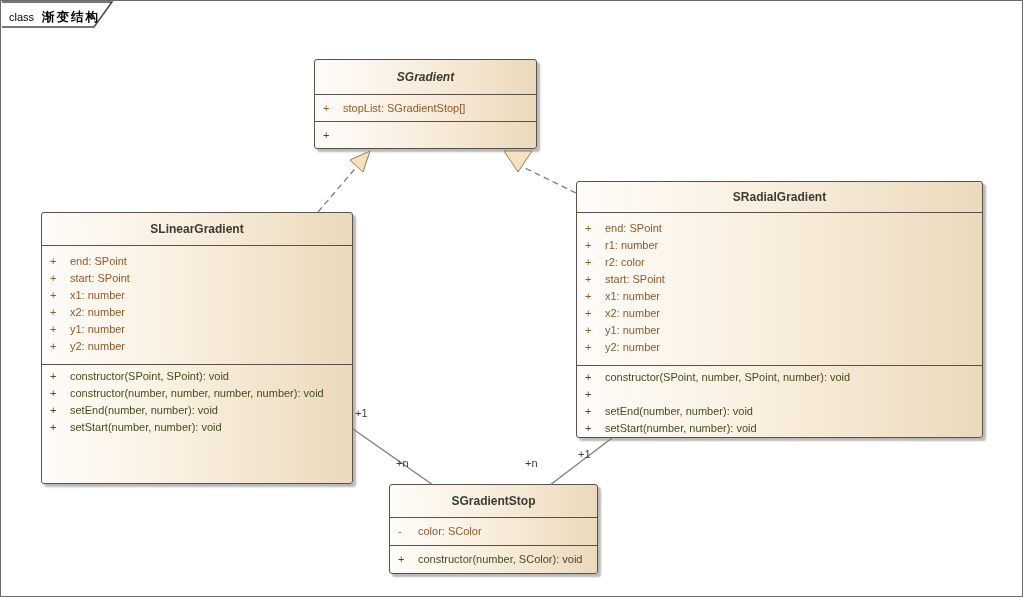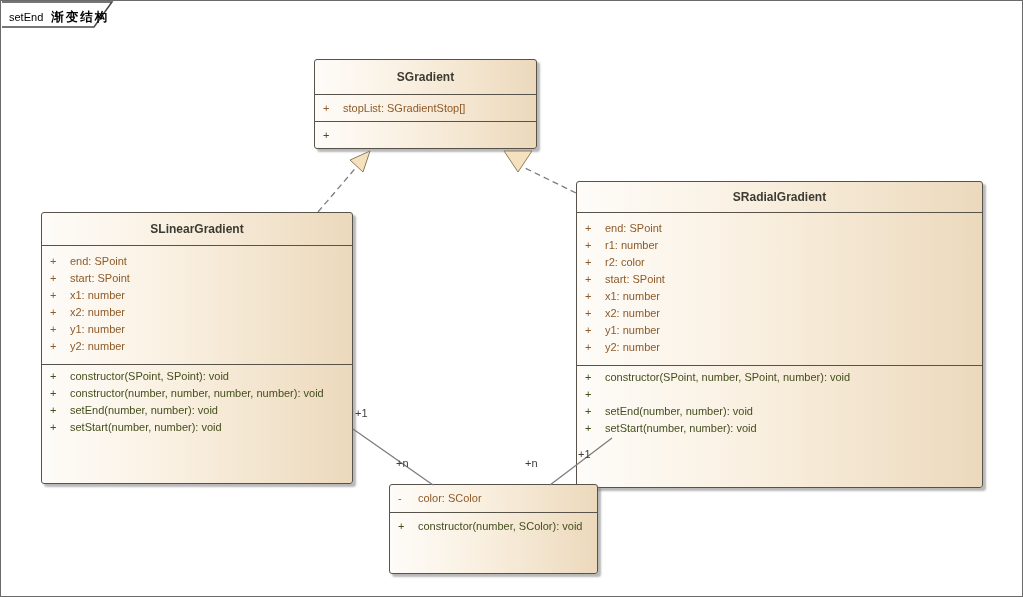--- a/index.html
+++ b/index.html
@@ -9,37 +9,37 @@
   #frame-tab-text{position:absolute;left:8px;top:6px;z-index:3;white-space:nowrap;color:#000;}
   #frame-tab-text .kw{font-size:11px;}
   #frame-tab-text .nm{font-size:12.5px;font-weight:bold;letter-spacing:2px;margin-left:8px;}
   
   .uml-box{position:absolute;z-index:1;box-sizing:border-box;border:1px solid #57524a;border-radius:3px;
            background:linear-gradient(to right,#fefcf9 0%,#f9efdf 45%,#ecd9bc 100%);
            box-shadow:3px 3px 2px rgba(125,125,125,.55);
            display:flex;flex-direction:column;font-size:11px;}
   .box-header{flex:0 0 auto;border-bottom:1px solid #57524a;display:flex;align-items:center;
               justify-content:center;font-weight:bold;font-size:12px;color:#3b3b33;}
-  .box-header.abstract{text-align:right;}
+  .box-header.abstract{font-style:italic;text-align:right;}
   .section{box-sizing:border-box;overflow:hidden;}
   .section.attrs{border-bottom:1px solid #57524a;}
   .row{display:flex;line-height:17px;white-space:nowrap;}
   .row .vis{flex:0 0 auto;margin-left:8px;width:20px;}
   .attr-row{color:#8e5a28;}
   .op-row{color:#454f1e;}
   
   #box-sgradient{left:313px;top:58px;width:223px;height:90px;}
   #box-sgradient .box-header{height:34px;}
   #box-sgradient .attrs{height:27px;padding-top:5px;}
   #box-sgradient .ops{flex:1;padding-top:5px;}
   #box-slinear{left:40px;top:211px;width:312px;height:272px;}
   #box-slinear .box-header{height:32px;}
   #box-slinear .attrs{height:119px;padding-top:7px;}
   #box-slinear .ops{flex:1;padding-top:3px;}
-  #box-sradial{left:575px;top:180px;width:407px;height:307px;}
+  #box-sradial{left:575px;top:180px;width:407px;height:257px;}
   #box-sradial .box-header{height:30px;}
   #box-sradial .attrs{height:153px;padding-top:7px;}
   #box-sradial .ops{flex:1;padding-top:3px;}
   #box-sgstop{left:388px;top:483px;width:209px;height:90px;}
   #box-sgstop .box-header{height:32px;}
   #box-sgstop .attrs{height:28px;padding-top:5px;}
   #box-sgstop .ops{flex:1;padding-top:5px;}
   
   #connectors{position:absolute;left:0;top:0;z-index:2;pointer-events:none;}
   .mult-label{position:absolute;z-index:3;font-size:11px;color:#3d3d3d;}
@@ -47,21 +47,21 @@
   #mult-lin-tgt{left:395px;top:456px;}
   #mult-rad-tgt{left:524px;top:456px;}
   #mult-rad-src{left:577px;top:447px;}
 </style>
 </head>
 <body>
 
 <div id="canvas">
 
   <div id="frame-tab-text">
-    <span class="kw">setEnd</span><span class="nm">渐变结构</span>
+    <span class="kw">class</span><span class="nm">渐变结构</span>
   </div>
 
   <div class="uml-box" id="box-sgradient">
     <div class="box-header abstract">SGradient</div>
     <div class="section attrs">
       <div class="row attr-row">
         <span class="vis">+</span>
         <span class="txt">stopList: SGradientStop[]</span>
       </div>
     </div>
@@ -169,20 +169,21 @@
         <span class="txt">setEnd(number, number): void</span>
       </div>
       <div class="row op-row">
         <span class="vis">+</span>
         <span class="txt">setStart(number, number): void</span>
       </div>
     </div>
   </div>
 
   <div class="uml-box" id="box-sgstop">
+    <div class="box-header">SGradientStop</div>
     <div class="section attrs">
       <div class="row attr-row">
         <span class="vis">-</span>
         <span class="txt">color: SColor</span>
       </div>
     </div>
     <div class="section ops">
       <div class="row op-row">
         <span class="vis">+</span>
         <span class="txt">constructor(number, SColor): void</span>

